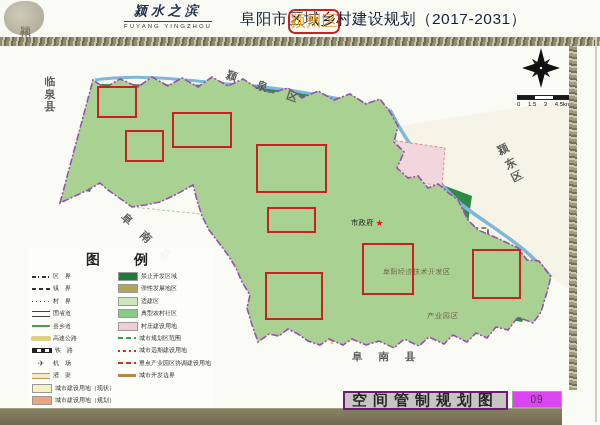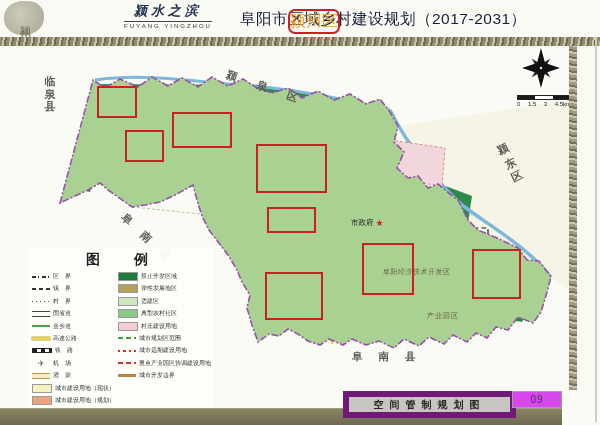--- a/index.html
+++ b/index.html
@@ -27,22 +27,22 @@
     background:repeating-linear-gradient(100deg,#918c6f 0 3px,#c9c5ae 3px 5px,#6f6b52 5px 7px);}
   .braid-right{position:absolute;left:569px;top:46px;width:8px;height:344px;z-index:28;
     background:repeating-linear-gradient(10deg,#a09b7f 0 3px,#cbc7b0 3px 5px,#76715a 5px 7px);}
   .page-edge{position:absolute;left:595px;top:37px;width:2px;height:385px;background:#cfcdc4;z-index:28;}
   .bottom-bar{position:absolute;left:0;top:408px;width:562px;height:17px;z-index:28;
     background:linear-gradient(#8a8465,#6e6950);
     box-shadow:inset 0 1px 0 #a39d7e;}
 
   
   .caption-box{position:absolute;left:343px;top:391px;width:161px;height:15px;background:#c6c5c2;
-    border:6px solid #701a75;display:flex;align-items:center;justify-content:center;z-index:29;
-    font-size:10px;font-weight:bold;color:#262626;letter-spacing:6px;}
+    border:2px solid #701a75;display:flex;align-items:center;justify-content:center;z-index:29;
+    font-size:15px;font-weight:bold;color:#262626;letter-spacing:6px;}
   .page-num-box{position:absolute;left:512px;top:391px;width:48px;height:15px;background:#d946ef;
     border:1px solid #a3a29e;display:flex;align-items:center;justify-content:center;z-index:29;
     font-size:10px;color:#3a3a3a;letter-spacing:1px;}
 
   
   .map-label{position:absolute;z-index:12;color:#5a5a56;font-weight:bold;white-space:nowrap;}
   .lab-linquan{left:42px;top:66px;writing-mode:vertical-rl;letter-spacing:13px;font-size:11px;}
   .lab-yingquan{left:229px;top:67px;font-size:11px;letter-spacing:21px;transform:rotate(19deg);transform-origin:left top;}
   .lab-yingdong{left:489px;top:139px;writing-mode:vertical-rl;letter-spacing:16px;font-size:11px;
                 transform:rotate(-27deg);transform-origin:top left;}

